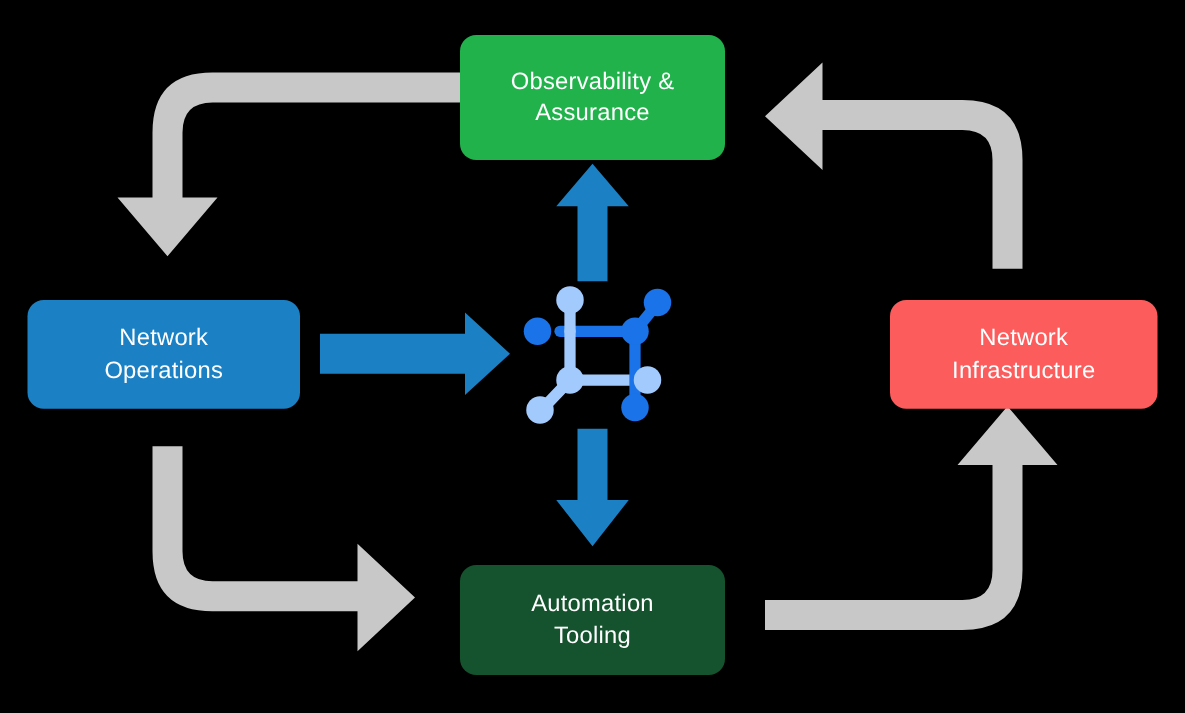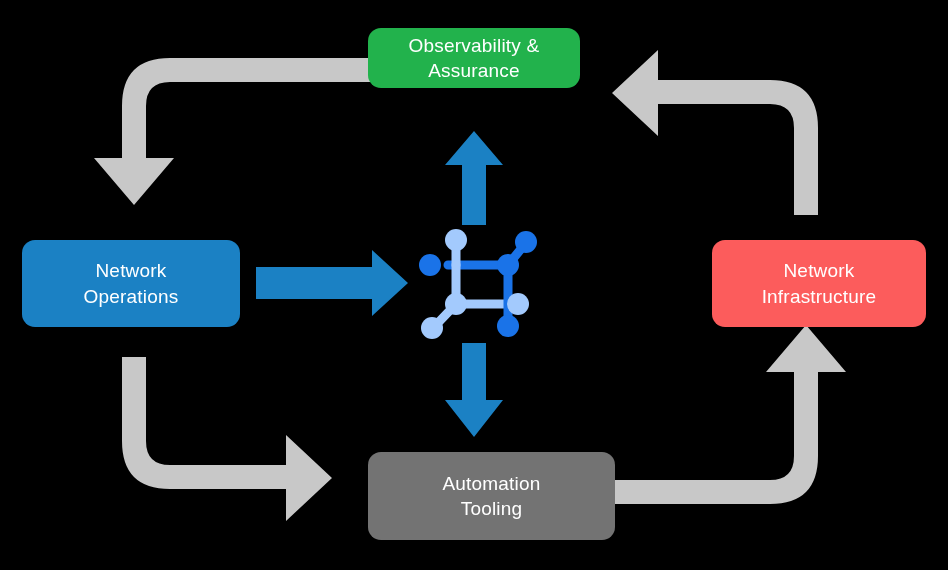--- a/index.html
+++ b/index.html
@@ -29,34 +29,34 @@
     color: #ffffff;
     font-size: 19px;
     line-height: 1.32;
     font-weight: 400;
     letter-spacing: 0.2px;
     box-sizing: border-box;
     padding: 4px 10px;
     white-space: pre-line;
   }
   #box-observability {
-    left: 368px;  top: 28px;  width: 212px; height: 60px;
+    left: 368px;  top: 28px;  width: 212px; height: 100px;
     background: #22b24c;
   }
   #box-network-operations {
     left: 22px;   top: 240px; width: 218px; height: 87px;
     background: #1b81c4;
   }
   #box-network-infrastructure {
     left: 712px;  top: 240px; width: 214px; height: 87px;
     background: #fc5c5c;
   }
   #box-automation-tooling {
-    left: 368px;  top: 452px; width: 247px; height: 88px;
-    background: #737373;
+    left: 368px;  top: 452px; width: 212px; height: 88px;
+    background: #14532d;
   }
   .svg-layer {
     position: absolute;
     left: 0; top: 0;
     width: 948px;
     height: 570px;
     pointer-events: none;
   }
   .center-icon {
     position: absolute;

